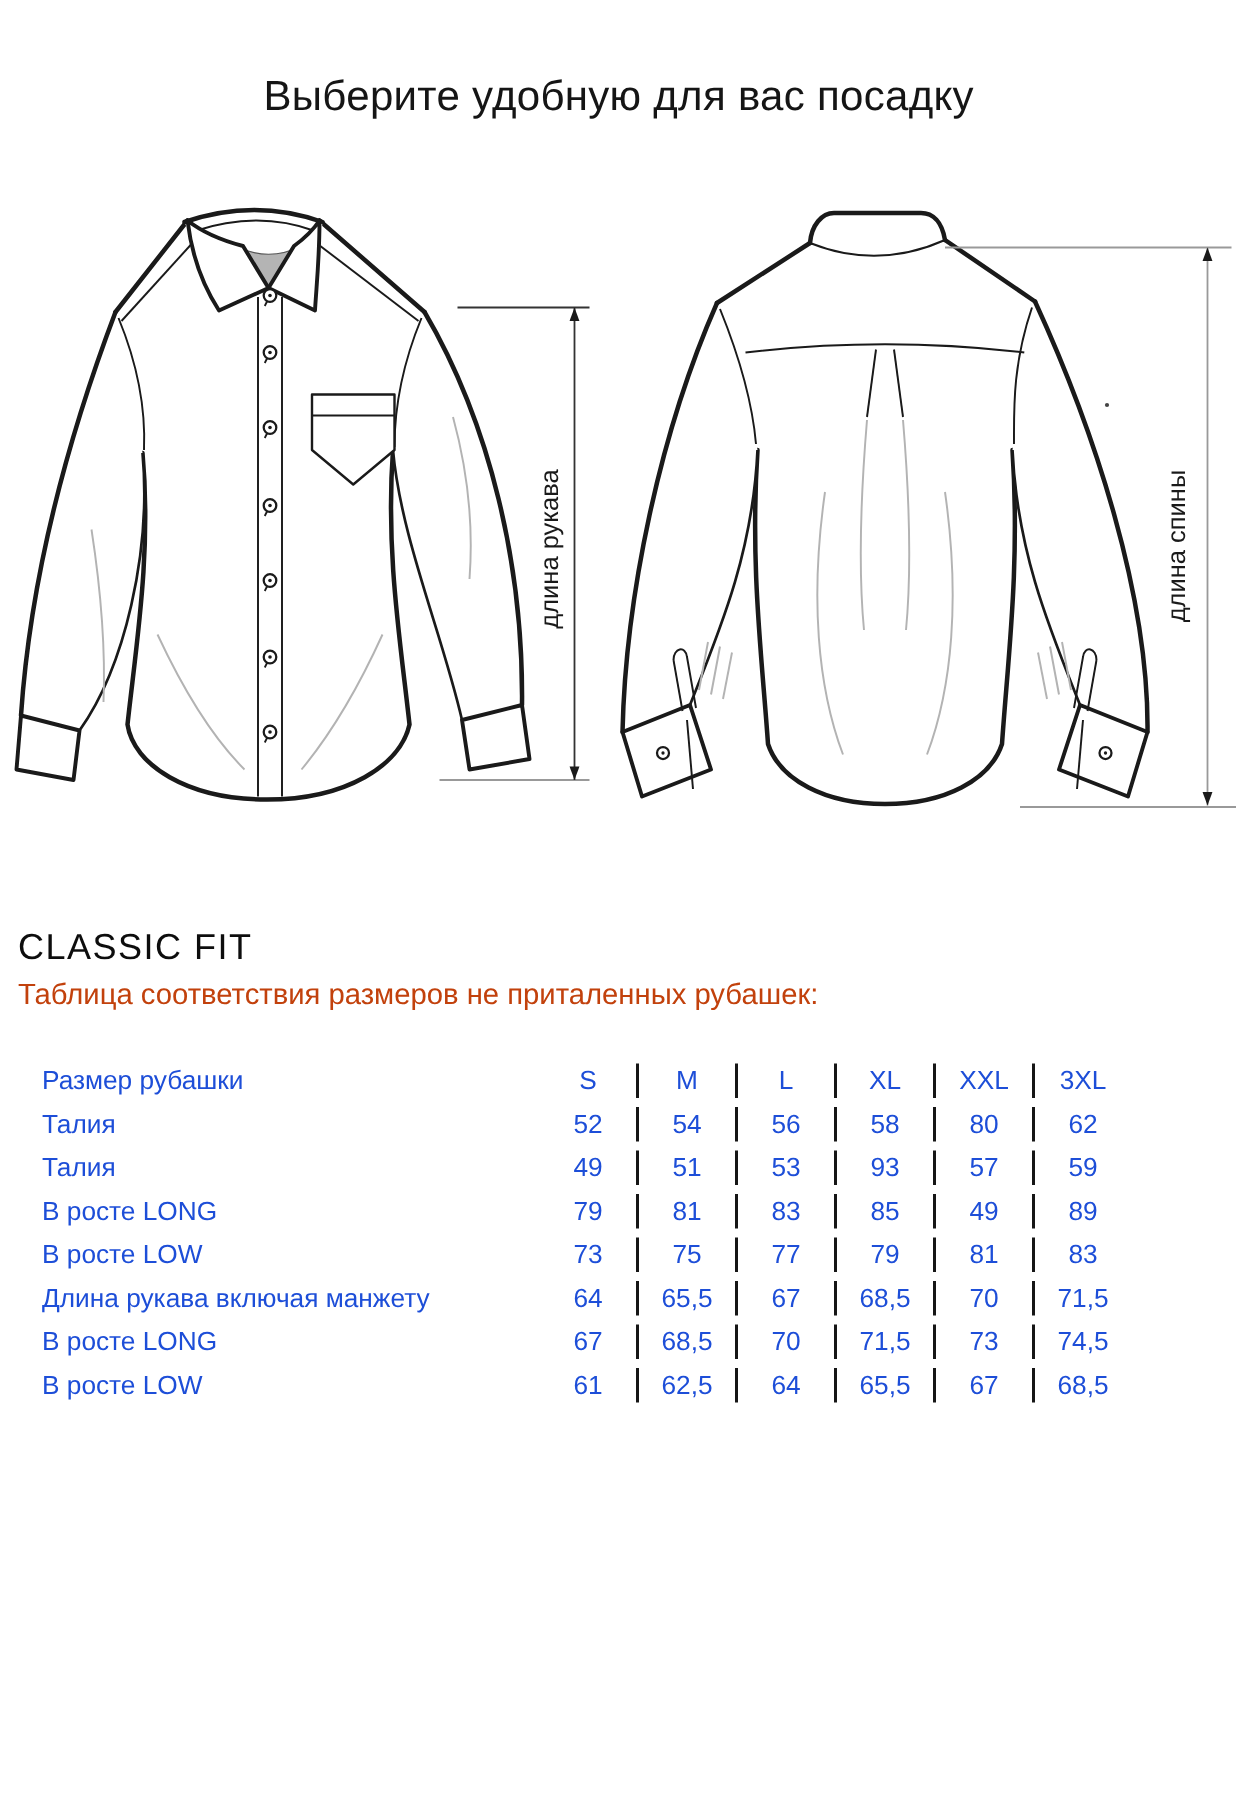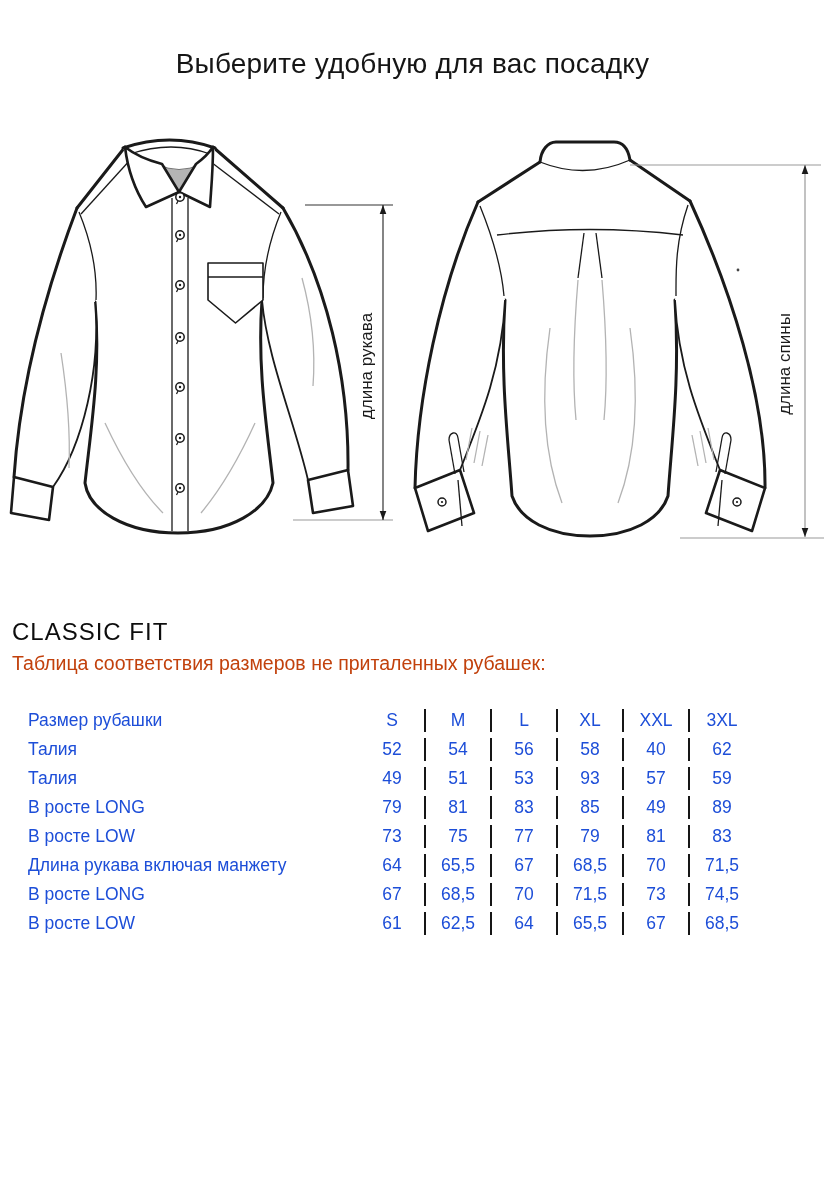--- a/index.html
+++ b/index.html
@@ -235,21 +235,21 @@
           <th class="valcell sep">XL</th>
           <th class="valcell sep">XXL</th>
           <th class="valcell sep">3XL</th>
         </tr>
         <tr>
           <td class="lblcell">Талия</td>
           <td class="valcell">52</td>
           <td class="valcell sep">54</td>
           <td class="valcell sep">56</td>
           <td class="valcell sep">58</td>
-          <td class="valcell sep">40</td>
+          <td class="valcell sep">80</td>
           <td class="valcell sep">62</td>
         </tr>
         <tr>
           <td class="lblcell">Талия</td>
           <td class="valcell">49</td>
           <td class="valcell sep">51</td>
           <td class="valcell sep">53</td>
           <td class="valcell sep">93</td>
           <td class="valcell sep">57</td>
           <td class="valcell sep">59</td>

